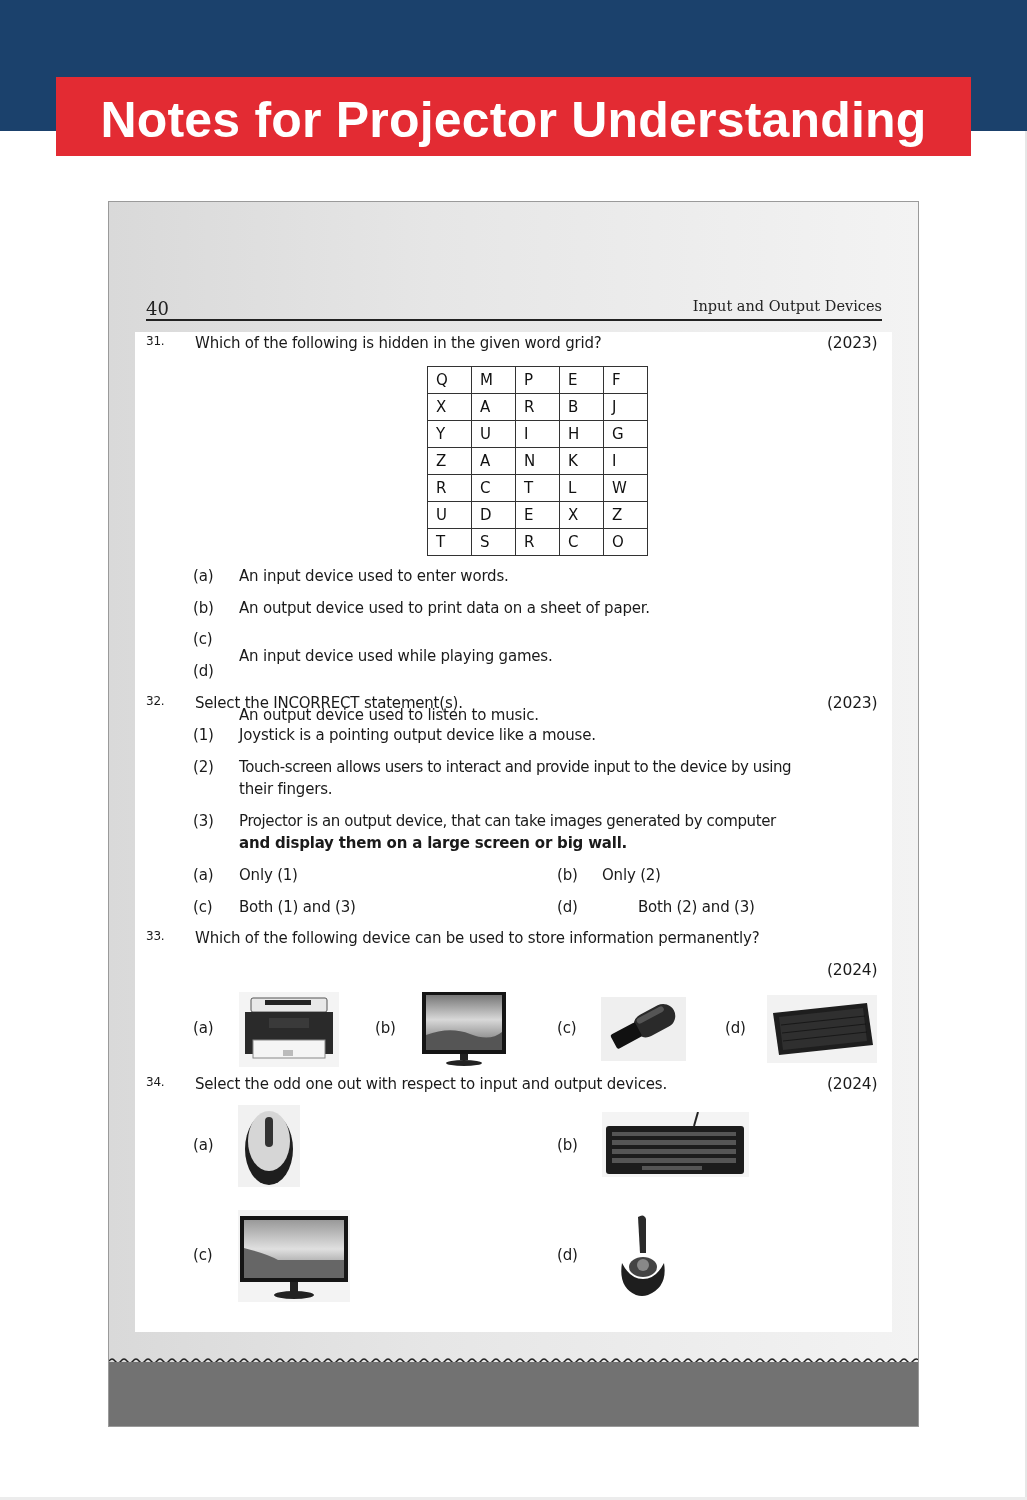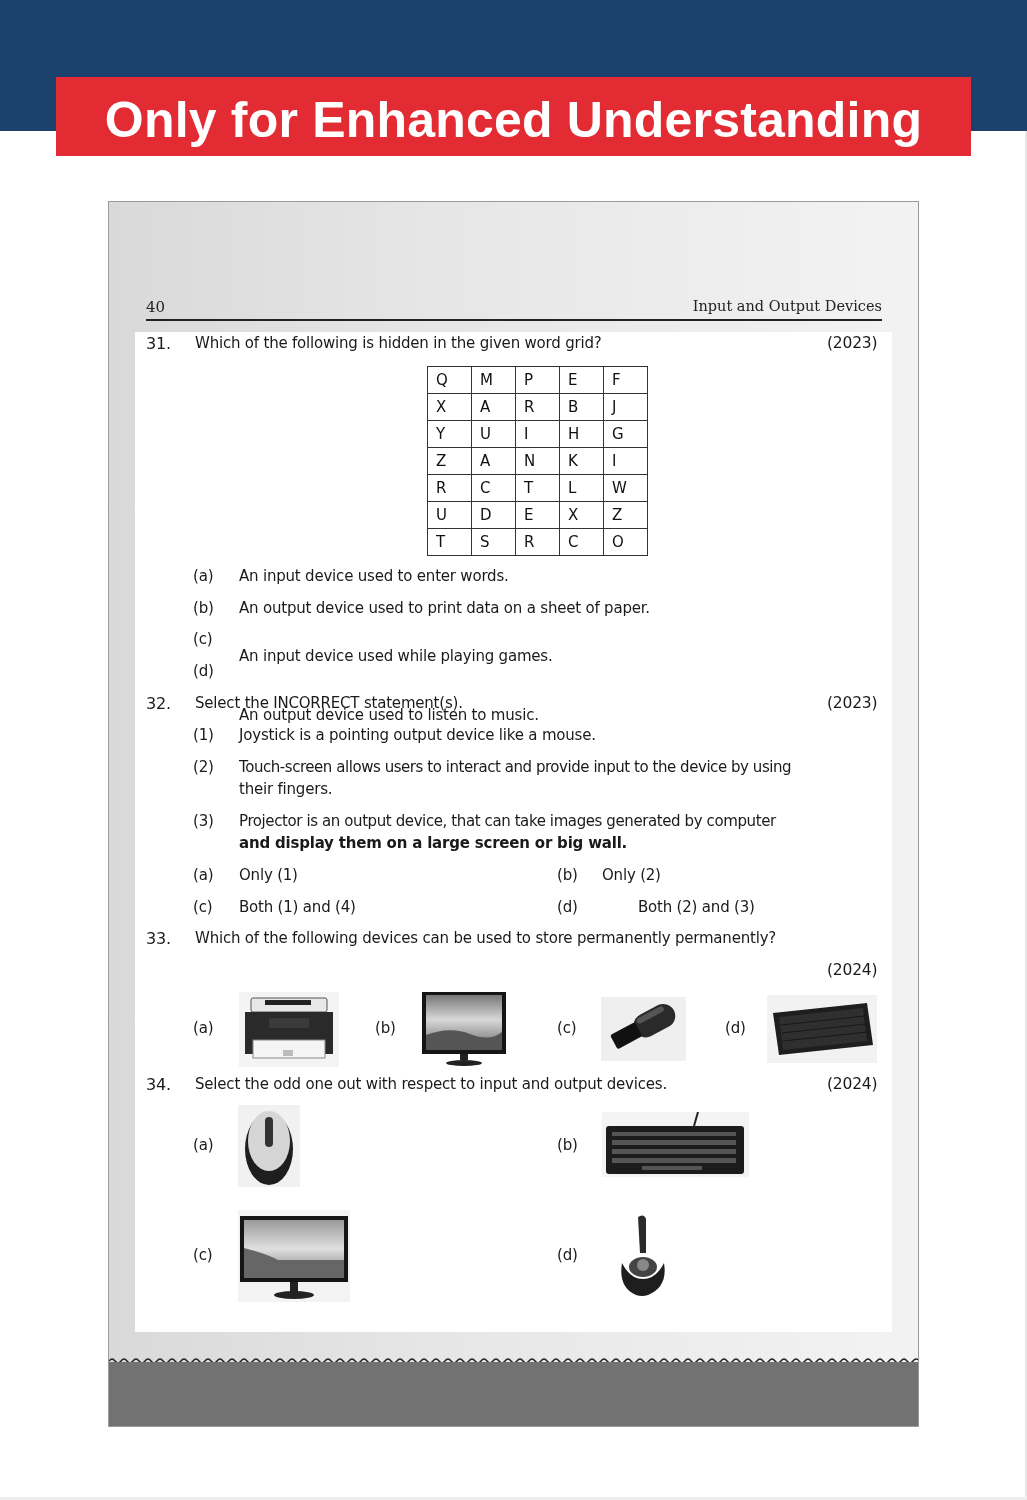--- a/index.html
+++ b/index.html
@@ -10,40 +10,40 @@
   .banner { position: absolute; left: 56px; top: 77px; width: 915px; height: 79px; background: #e32b33; }
   .banner-title { position: absolute; left: 0; top: 0; width: 100%; height: 100%; display: flex; align-items: center; justify-content: center;
     font-family: "Liberation Sans", sans-serif; font-weight: bold; font-size: 50px; color: #ffffff; letter-spacing: 0.2px; padding-top: 6px; }
   .outer-edge { position: absolute; right: 0; top: 131px; width: 2px; height: 1369px; background: #e6e6e6; }
   .bottom-edge { position: absolute; left: 0; top: 1497px; width: 1027px; height: 3px; background: #ececec; }
 
   .page-frame { position: absolute; left: 108px; top: 201px; width: 811px; height: 1226px; border: 1px solid #9a9a9a;
     background: linear-gradient(90deg, #d9d9d9 0%, #e6e6e6 40%, #f3f3f3 100%); overflow: hidden; }
   .page-paper { position: absolute; left: 26px; top: 130px; width: 757px; height: 1000px; background: #ffffff; }
   .page-header { position: absolute; left: 37px; top: 96px; width: 736px; height: 23px; border-bottom: 2px solid #222; }
-  .page-number { position: absolute; left: 0; top: 0; font-family: "DejaVu Serif", serif; font-size: 15px; color: #222; }
+  .page-number { position: absolute; left: 0; top: 0; font-family: "DejaVu Serif", serif; font-size: 18px; color: #222; }
   .chapter-title { position: absolute; right: 0; top: 0; font-family: "DejaVu Serif", serif; font-size: 14.5px; color: #222; }
   .footer-band { position: absolute; left: 0; top: 1160px; width: 811px; height: 66px; background: #727272; }
   .wave { position: absolute; left: 0; top: 1154px; width: 811px; height: 10px; }
 
   .txt { position: absolute; font-family: "DejaVu Sans", sans-serif; font-size: 15px; color: #1a1a1a; white-space: nowrap; letter-spacing: -0.2px; }
-  .qnum { position: absolute; font-size: 16px; }
+  .qnum { position: absolute; font-size: 12px; }
   .year { position: absolute; font-size: 15.5px; }
 
   .grid { position: absolute; left: 427px; top: 366px; border-collapse: collapse; }
   .grid td { width: 44px; height: 27px; border: 1.5px solid #333; font-size: 15px; padding-left: 8px; vertical-align: middle; color: #111; }
 
   .img-box { position: absolute; background: #f2f2f2; overflow: hidden; }
 </style>
 </head>
 <body>
 
 <div class="top-band"></div>
 <div class="banner">
-  <div class="banner-title">Only for Enhanced Understanding</div>
+  <div class="banner-title">Notes for Projector Understanding</div>
 </div>
 <div class="outer-edge"></div>
 <div class="bottom-edge"></div>
 
 <div class="page-frame">
   <div class="page-paper"></div>
   <div class="page-header">
     <span class="page-number">40</span>
     <span class="chapter-title">Input and Output Devices</span>
   </div>
@@ -131,26 +131,26 @@
 <span class="txt" style="left:239px; top:780px;">their fingers.</span>
 <span class="txt" style="left:193px; top:812px;">(3)</span>
 <span class="txt" style="left:239px; top:812px; letter-spacing:-0.4px;">Projector is an output device, that can take images generated by computer</span>
 <span class="txt" style="left:239px; top:834px;font-weight:bold;">and display them on a large screen or big wall.</span>
 
 <span class="txt" style="left:193px; top:866px;">(a)</span>
 <span class="txt" style="left:239px; top:866px;">Only (1)</span>
 <span class="txt" style="left:557px; top:866px;">(b)</span>
 <span class="txt" style="left:602px; top:866px;">Only (2)</span>
 <span class="txt" style="left:193px; top:898px;">(c)</span>
-<span class="txt" style="left:239px; top:898px;">Both (1) and (4)</span>
+<span class="txt" style="left:239px; top:898px;">Both (1) and (3)</span>
 <span class="txt" style="left:557px; top:898px;">(d)</span>
 <span class="txt" style="left:638px; top:898px;">Both (2) and (3)</span>
 
 <span class="txt qnum" style="left:146px; top:929px;">33.</span>
-<span class="txt" style="left:195px; top:929px;">Which of the following devices can be used to store permanently permanently?</span>
+<span class="txt" style="left:195px; top:929px;">Which of the following device can be used to store information permanently?</span>
 <span class="txt year" style="left:827px; top:961px;">(2024)</span>
 
 <span class="txt" style="left:193px; top:1019px;">(a)</span>
 <div class="img-box" style="left:239px; top:992px; width:100px; height:75px; background:#f4f4f4;">
   <svg width="100" height="75" viewBox="0 0 100 75">
     <rect x="12" y="6" width="76" height="14" rx="2" fill="#e8e8e8" stroke="#555"></rect>
     <rect x="26" y="8" width="46" height="5" fill="#222"></rect>
     <rect x="6" y="20" width="88" height="42" fill="#2a2a2a"></rect>
     <rect x="30" y="26" width="40" height="10" fill="#3a3a3a"></rect>
     <rect x="14" y="48" width="72" height="18" fill="#f5f5f5" stroke="#888"></rect>

